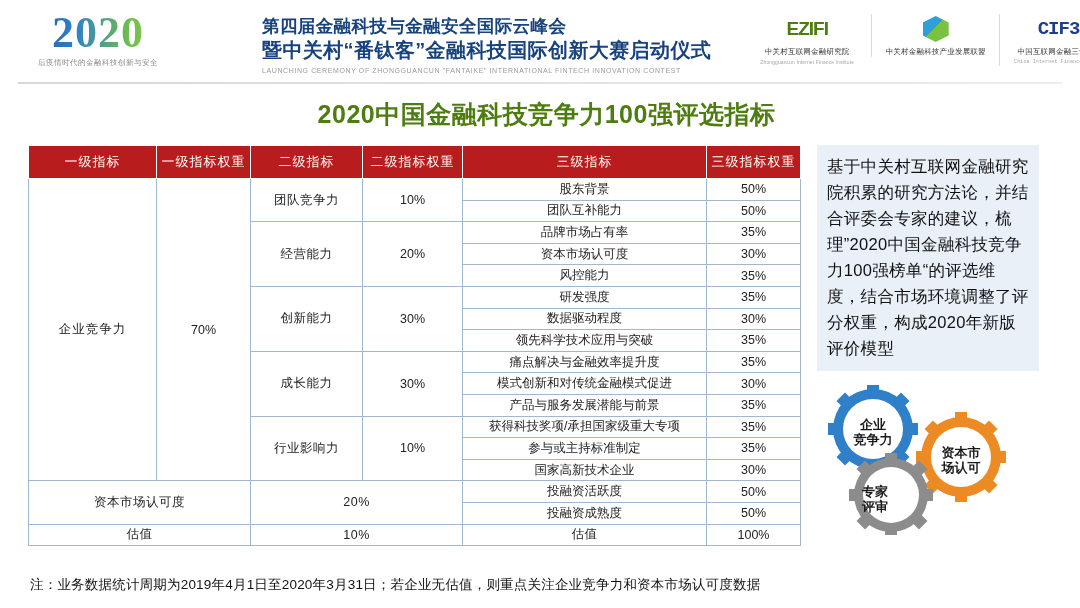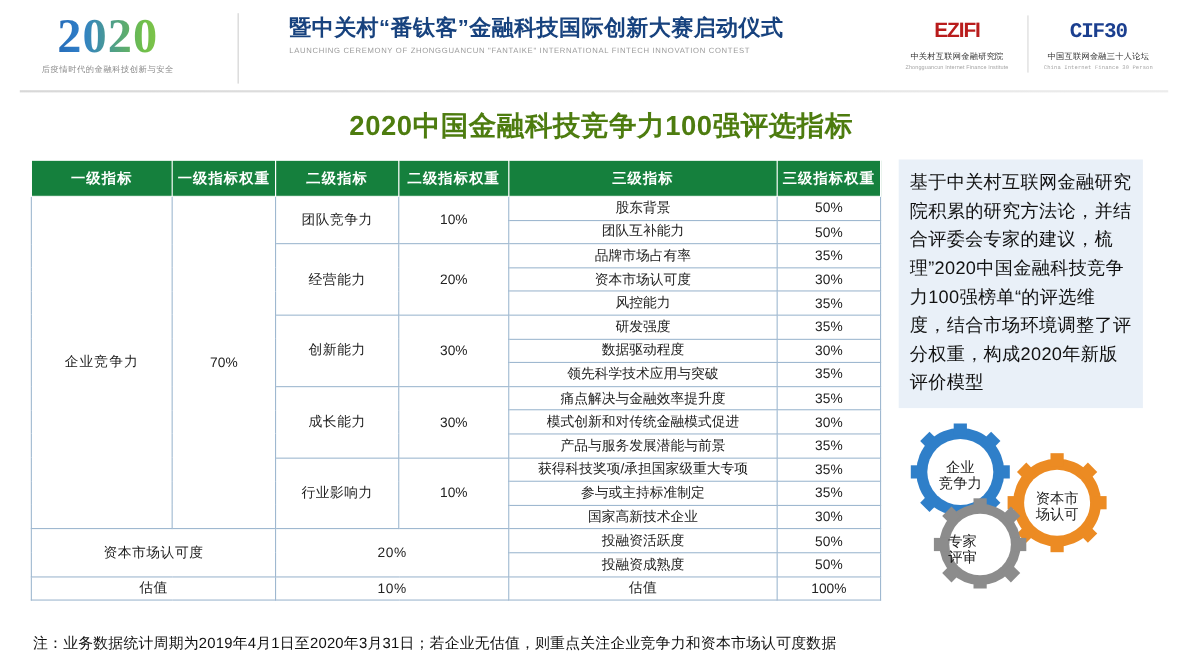--- a/index.html
+++ b/index.html
@@ -120,21 +120,21 @@
     margin-top: 3px;
     letter-spacing: 0.2px;
   }
   .org .en {
     font-size: 5px;
     color: #a6a6a6;
     margin-top: 2px;
     letter-spacing: 0.1px;
     line-height: 7px;
   }
-  .ezifi { color: #b91c1c; text-align: center; }
+  .ezifi { color: #4d7c0f; text-align: center; }
   .cube {
     display: inline-block;
     width: 26px; height: 26px;
     background: linear-gradient(135deg,#2f9fd8 0%, #2f9fd8 45%, #7ac143 46%, #7ac143 100%);
     clip-path: polygon(50% 0%, 100% 25%, 100% 75%, 50% 100%, 0% 75%, 0% 25%);
   }
   .cif30 { color: #1b3f8f; }
 
   
   .page-title {
@@ -155,23 +155,23 @@
     gap: 16px;
   }
 
   table.matrix {
     border-collapse: collapse;
     width: 772px;
     table-layout: fixed;
     font-size: 12.5px;
   }
   table.matrix th {
-    background: #15803d;
+    background: #b91c1c;
     color: #ffffff;
-    font-weight: bold;
+    font-weight: normal;
     font-size: 13px;
     height: 30px;
     border: 1px solid #ffffff;
     letter-spacing: 1px;
   }
   table.matrix td {
     border: 1px solid #9fb8d0;
     height: 20.6px;
     text-align: center;
     color: #222;
@@ -213,20 +213,21 @@
     line-height: 26px;
     padding: 8px 10px 10px 10px;
     box-sizing: border-box;
     letter-spacing: 0.3px;
   }
 
   .gears {
     position: relative;
     height: 150px;
     margin-top: 14px;
+    font-weight: bold;
   }
 
   
   .footnote {
     position: absolute;
     left: 30px;
     bottom: 14px;
     font-size: 13.5px;
     color: #111;
     letter-spacing: 0.2px;
@@ -235,28 +236,35 @@
 </head>
 <body>
 
 <div class="header">
   <div class="logo-2020">
     <span class="big">2020</span>
     <div class="sub">后疫情时代的金融科技创新与安全</div>
   </div>
   <div class="vsep"></div>
   <div class="title-block">
+    <div class="t1">第四届金融科技与金融安全国际云峰会</div>
     <div class="t2">暨中关村“番钛客”金融科技国际创新大赛启动仪式</div>
     <div class="t3">LAUNCHING CEREMONY OF ZHONGGUANCUN  "FANTAIKE"  INTERNATIONAL FINTECH  INNOVATION CONTEST</div>
   </div>
   <div class="header-right">
     <div class="org">
       <div class="mark ezifi">EZIFI</div>
       <div class="cn">中关村互联网金融研究院</div>
       <div class="en">Zhongguancun Internet Finance Institute</div>
+    </div>
+    <div class="org">
+      <div class="mark">
+          <span class="cube"></span>
+        </div>
+      <div class="cn">中关村金融科技产业发展联盟</div>
     </div>
     <div class="org">
       <div class="mark cif30">CIF30</div>
       <div class="cn">中国互联网金融三十人论坛</div>
       <div class="en">China Internet Finance 30 Person</div>
     </div>
   </div>
   <div class="header-rule"></div>
 </div>
 

